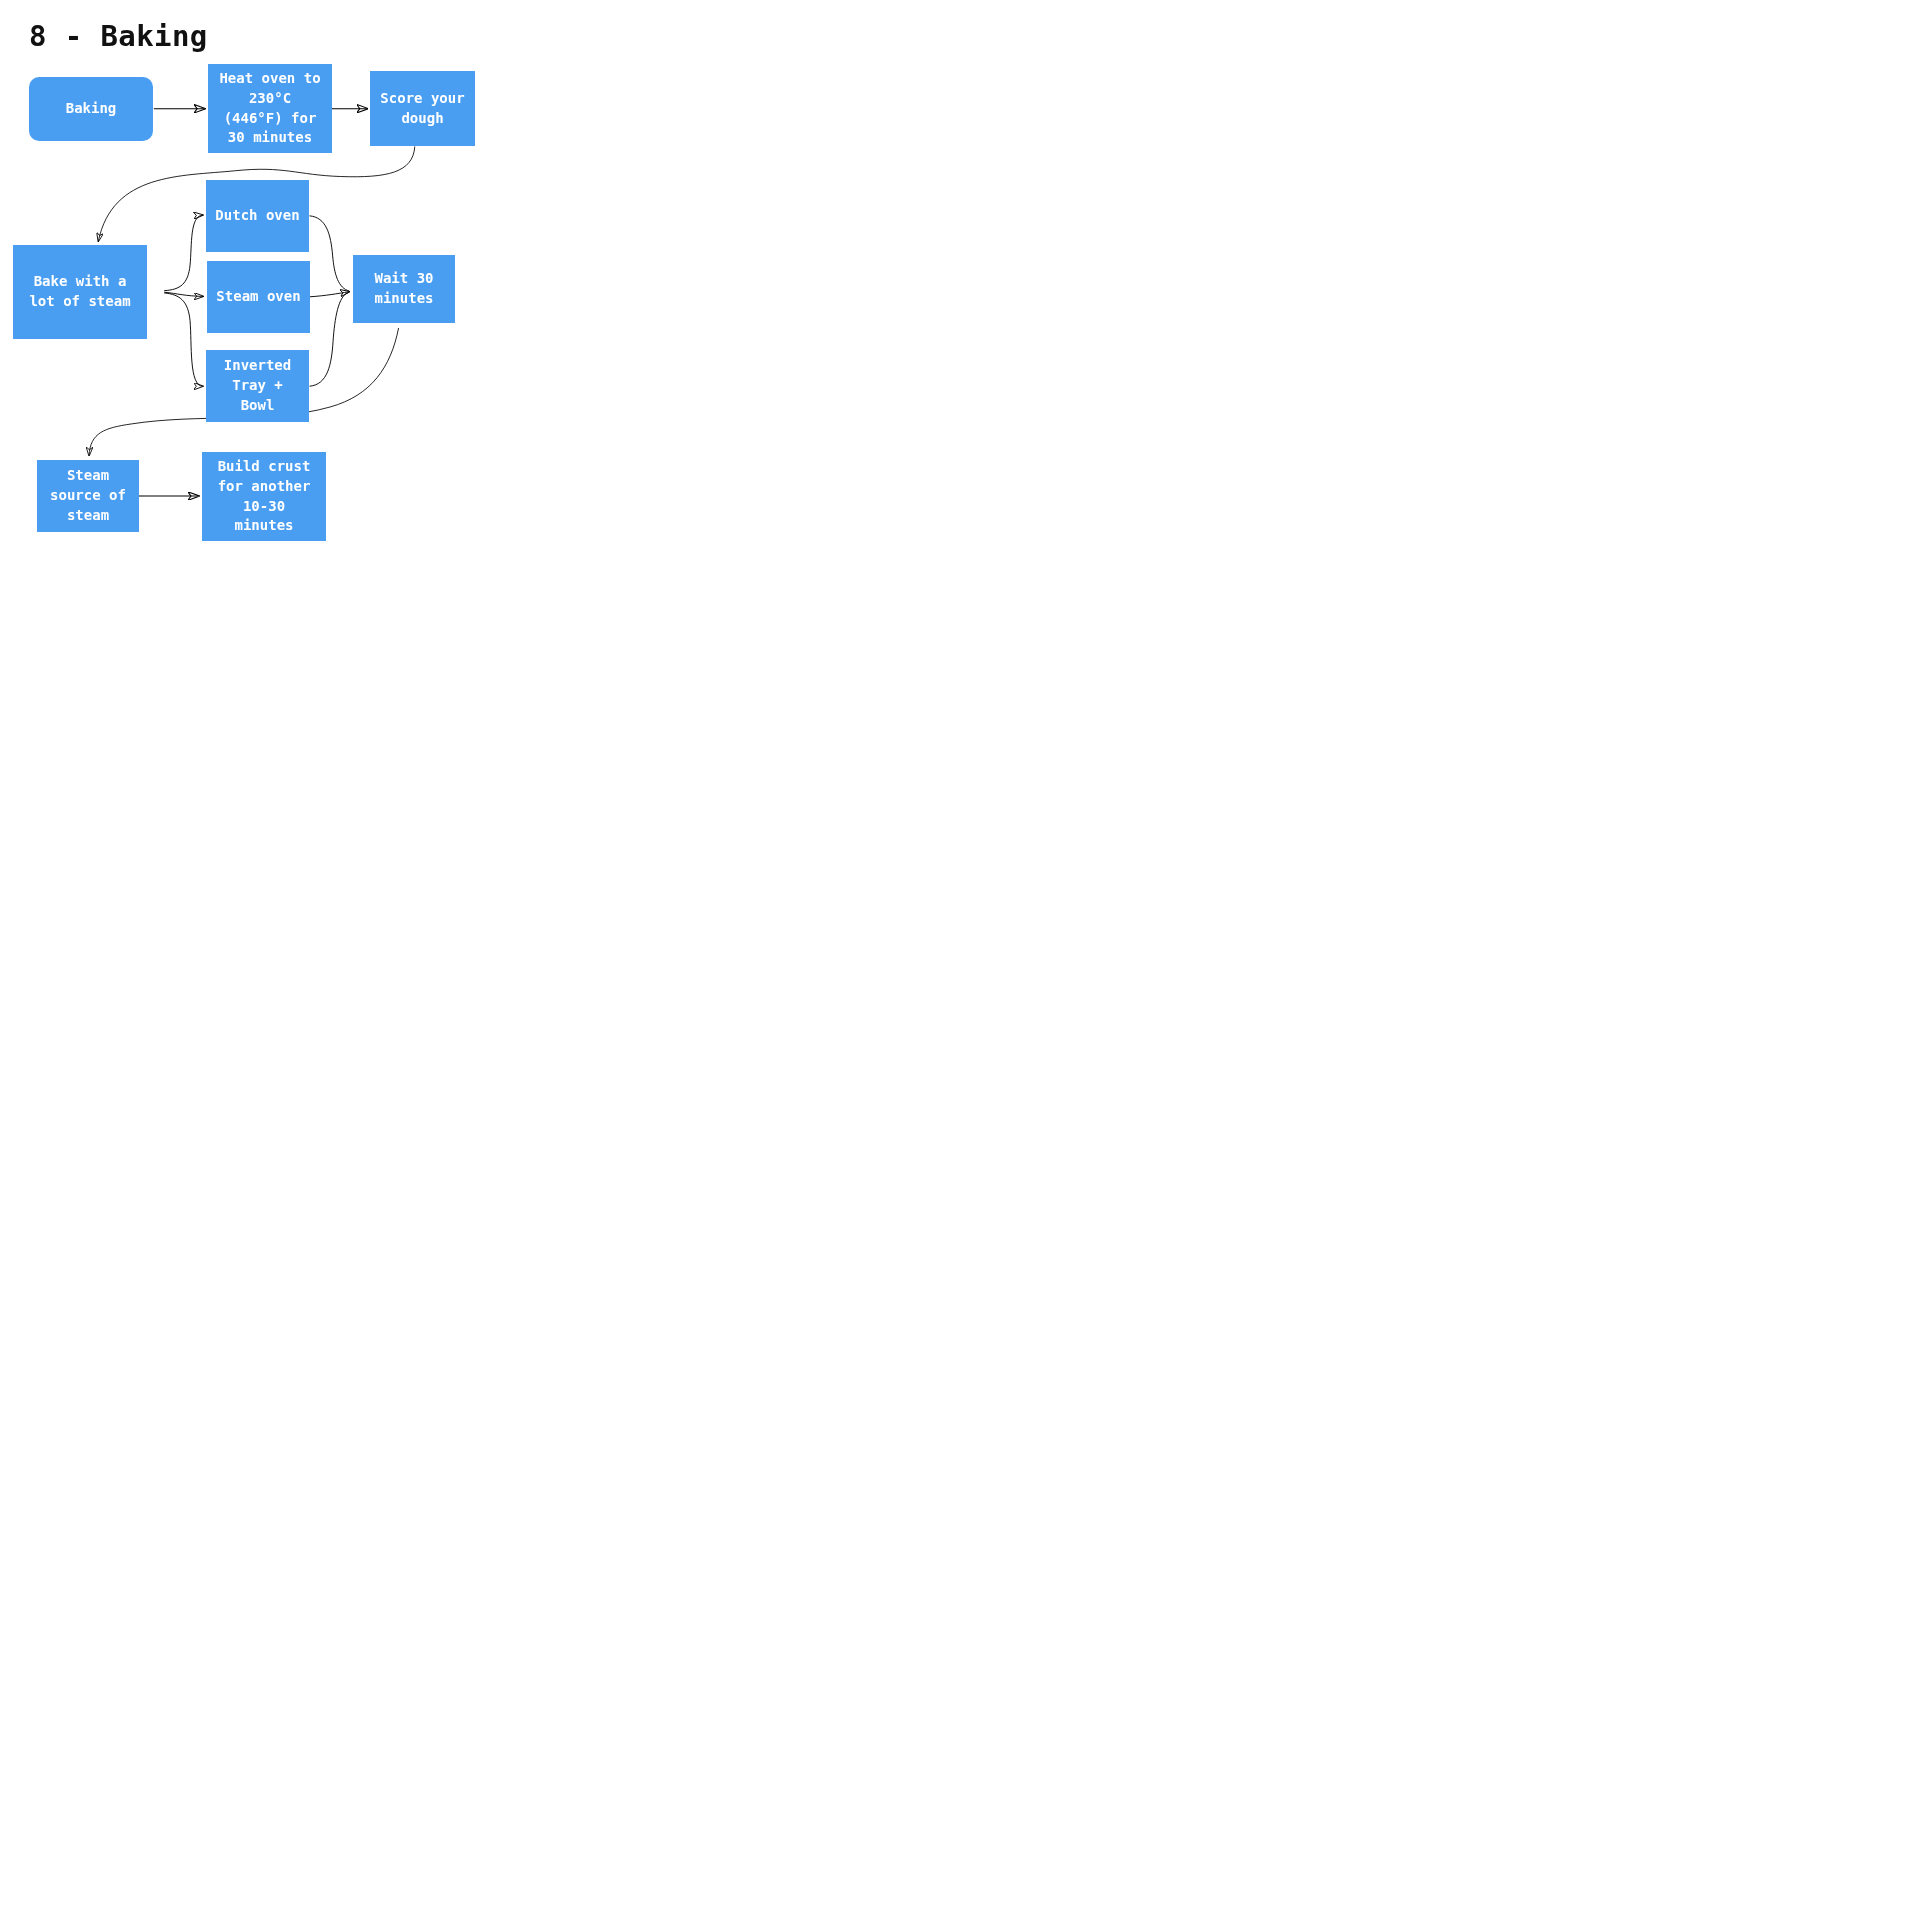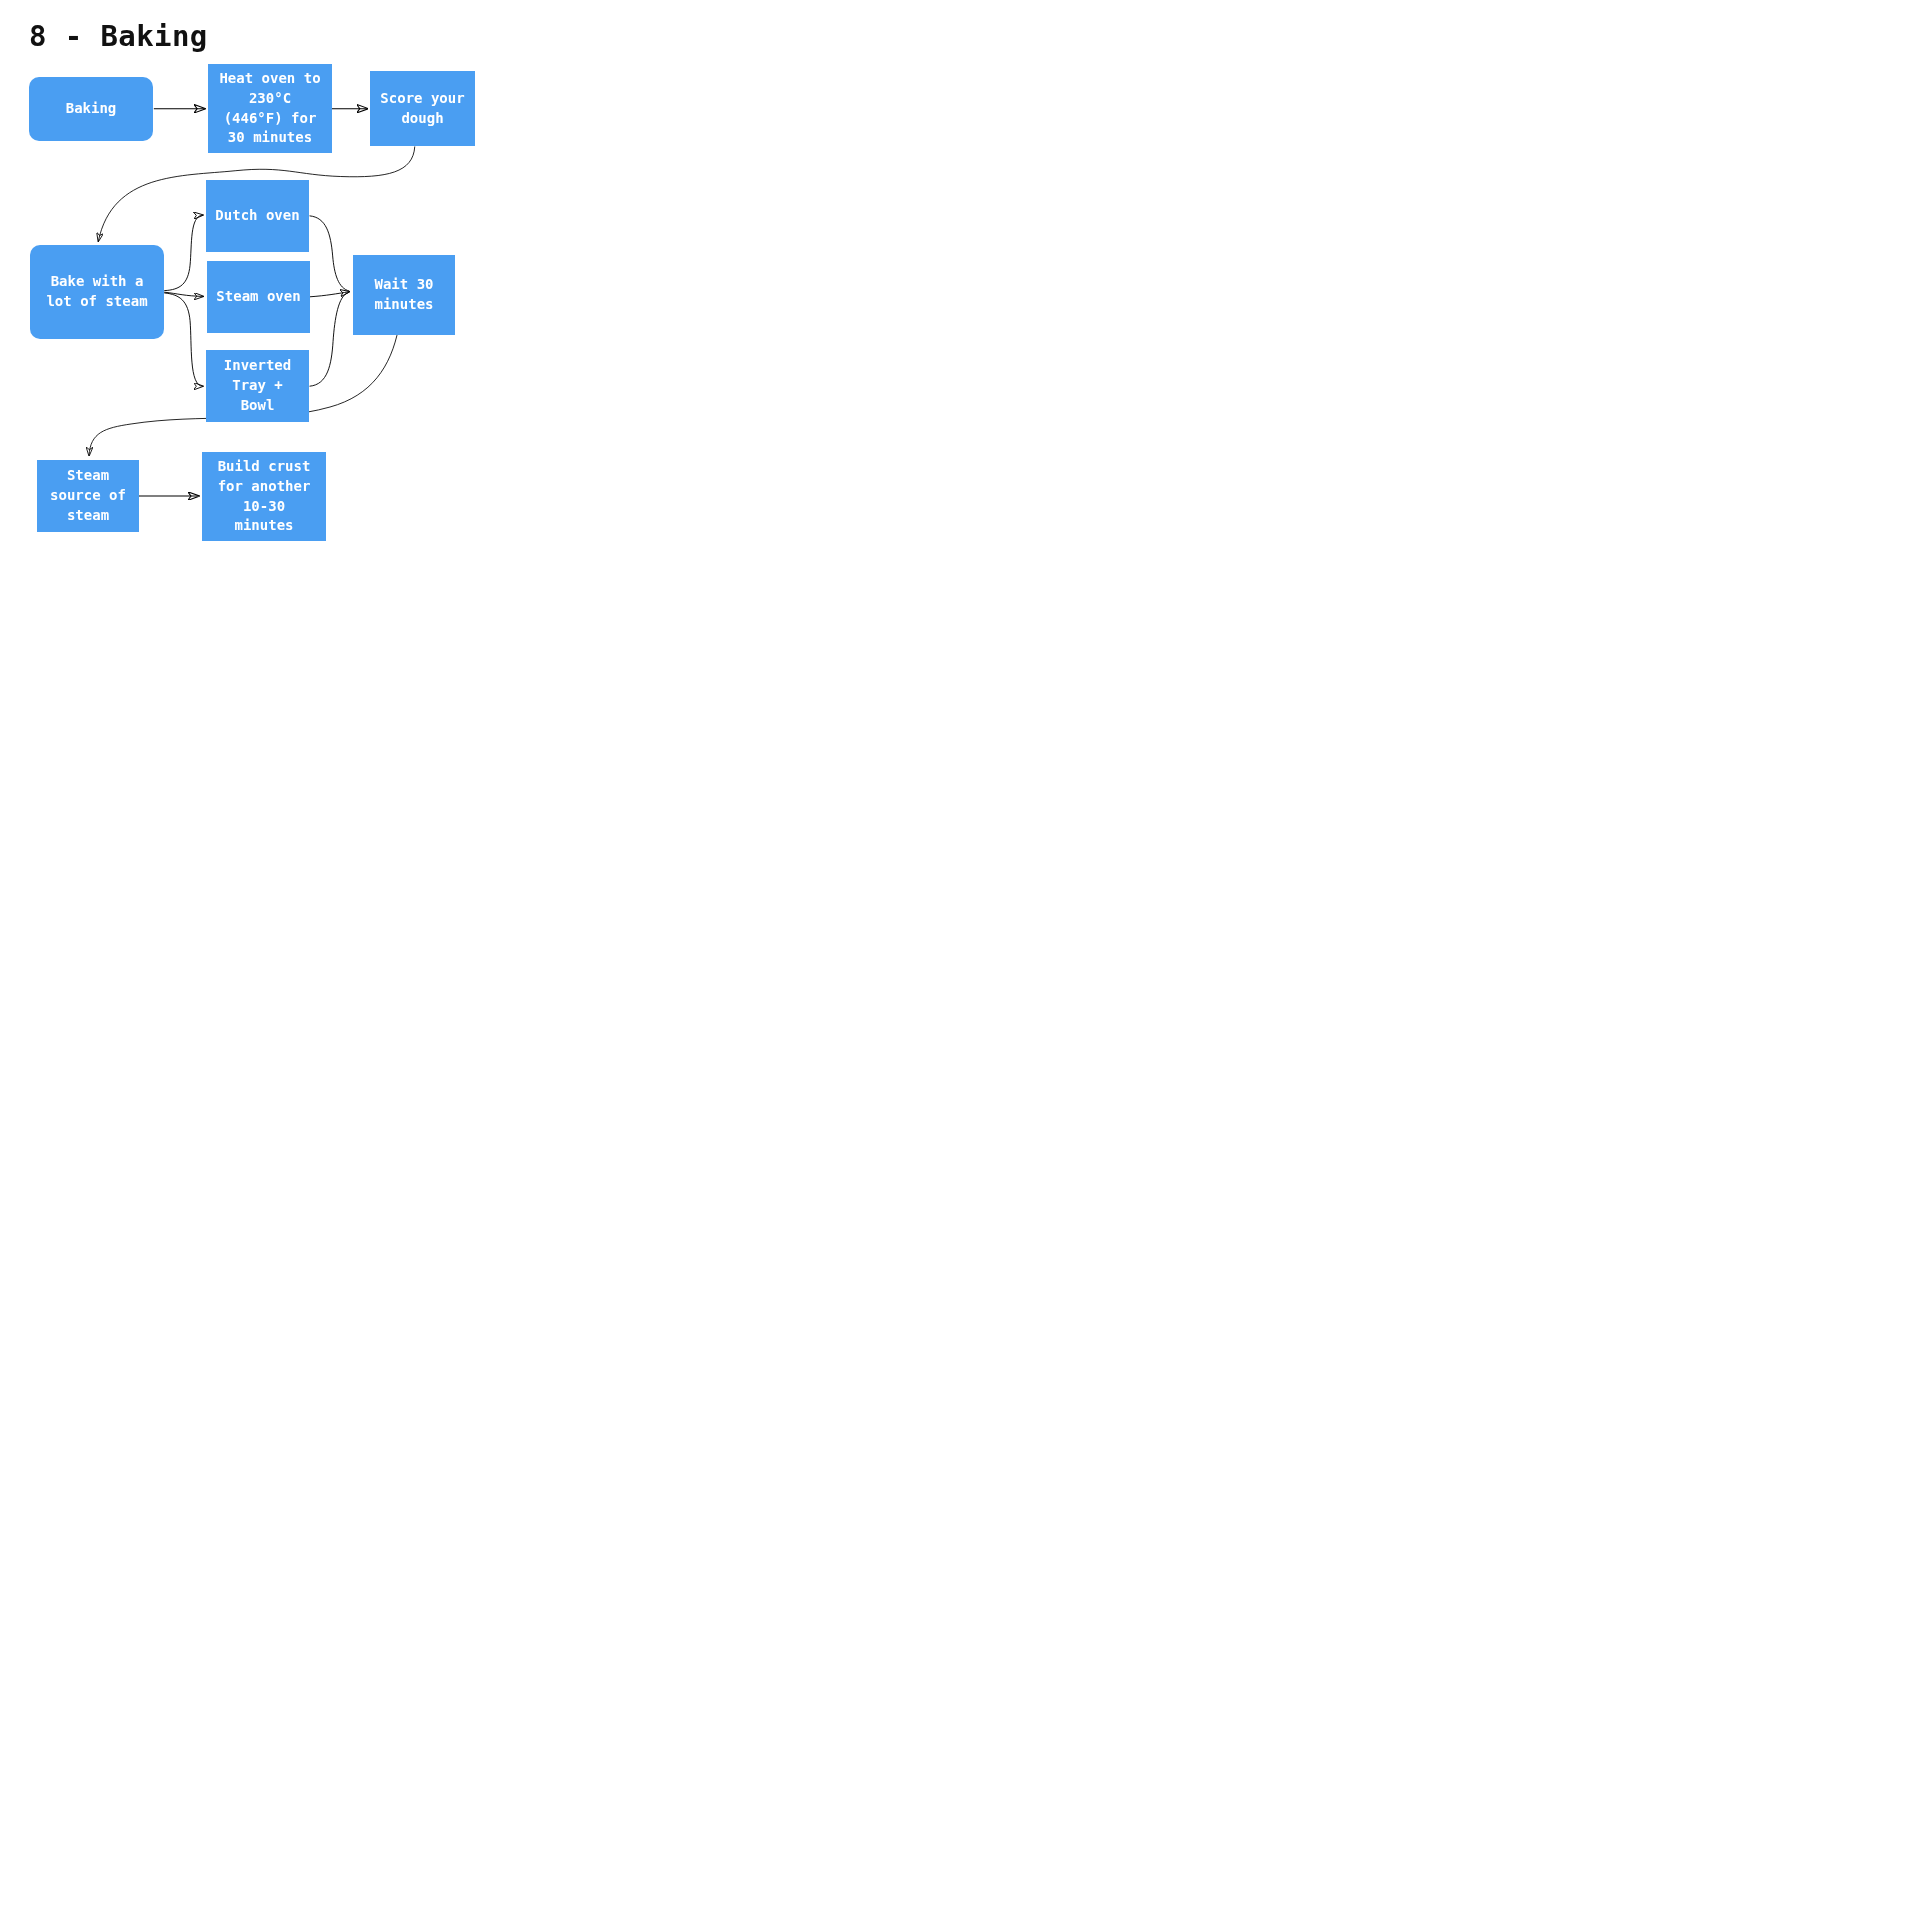--- a/index.html
+++ b/index.html
@@ -87,29 +87,29 @@
   </div>
 
   <div class="node" style="left:370px;top:71px;width:105px;height:75px;">
     <span>Score your dough</span>
   </div>
 
   <div class="node" style="left:206px;top:180px;width:103px;height:72px;">
     <span>Dutch oven</span>
   </div>
 
-  <div class="node" style="left:30px;top:245px;width:134px;height:94px;border-radius:10px;">
+  <div class="node" style="left:13px;top:245px;width:134px;height:94px;">
     <span>Bake with a lot of steam</span>
   </div>
 
   <div class="node" style="left:207px;top:261px;width:103px;height:72px;">
     <span>Steam oven</span>
   </div>
 
-  <div class="node" style="left:353px;top:255px;width:102px;height:80px;">
+  <div class="node" style="left:353px;top:255px;width:102px;height:68px;">
     <span>Wait 30 minutes</span>
   </div>
 
   <div class="node" style="left:206px;top:350px;width:103px;height:72px;">
     <span>Inverted Tray + Bowl</span>
   </div>
 
   <div class="node" style="left:37px;top:460px;width:102px;height:72px;">
     <span>Steam source of steam</span>
   </div>

